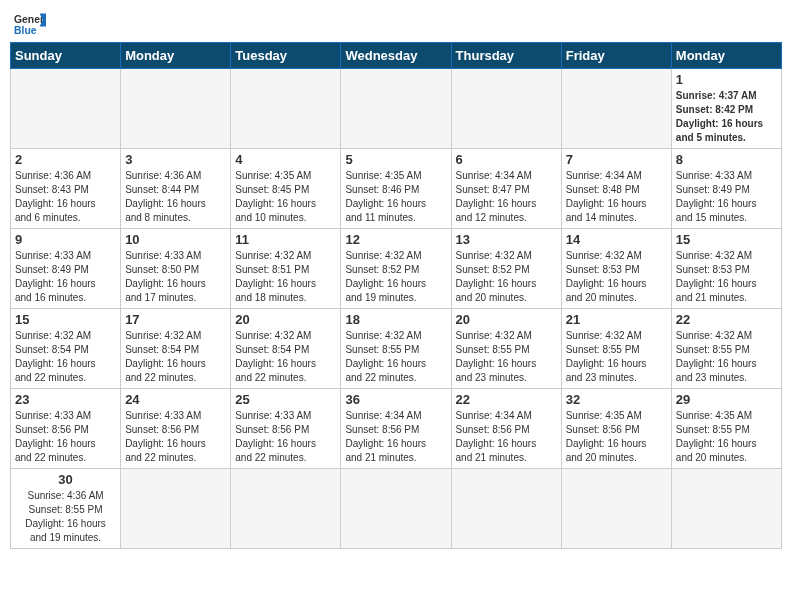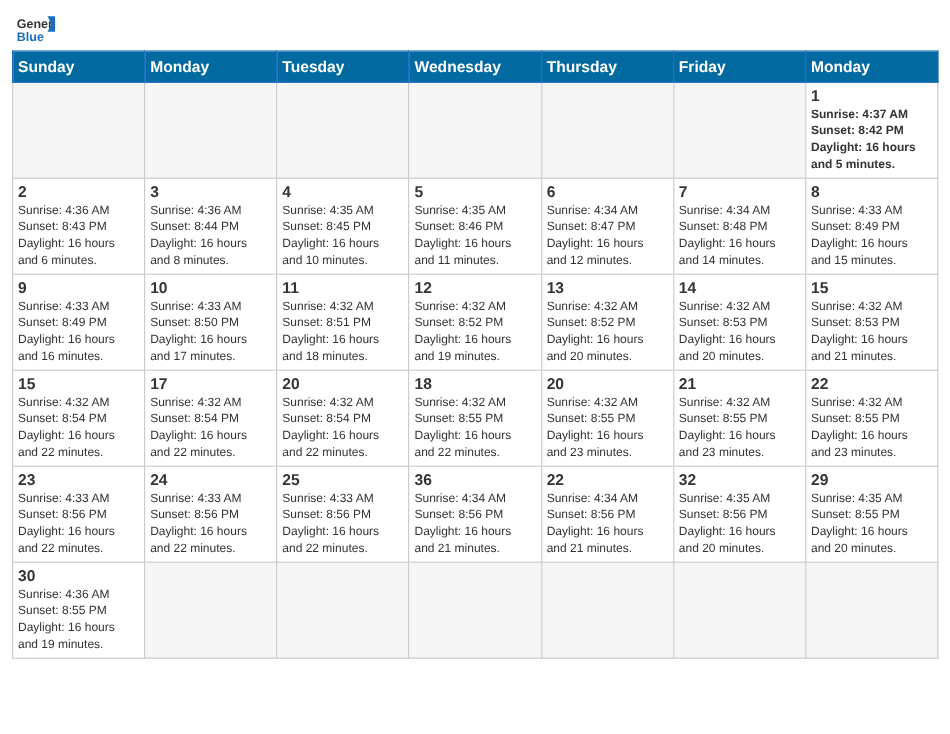--- a/index.html
+++ b/index.html
@@ -37,21 +37,21 @@
     .subtitle {
       font-size: 14px;
       color: #555;
     }
     .calendar {
       width: 100%;
       border-collapse: collapse;
       border: 1px solid #ccc;
     }
     .calendar th {
-      background-color: #0369a1;
+      background-color: #0c4a6e;
       color: #fff;
       font-size: 13px;
       font-weight: bold;
       padding: 5px 4px;
       text-align: left;
       border: 1px solid #1a6fbd;
     }
     .calendar td {
       vertical-align: top;
       border: 1px solid #ccc;
@@ -72,20 +72,21 @@
     .day-info {
       font-size: 10px;
       color: #333;
       line-height: 1.4;
     }
     tr.week-row td {
       height: 78px;
     }
     tr.week-row-last td {
       height: 65px;
+      text-align: center;
     }
   </style>
 </head>
 <body>
 
 <div class="header">
   <div class="logo">
     <svg class="logo-icon" viewBox="0 0 40 34" xmlns="http://www.w3.org/2000/svg">
       <text x="0" y="16" font-size="13" font-weight="bold" fill="#333">General</text>
       <text x="0" y="30" font-size="13" font-weight="bold" fill="#1a6fbd">Blue</text>

